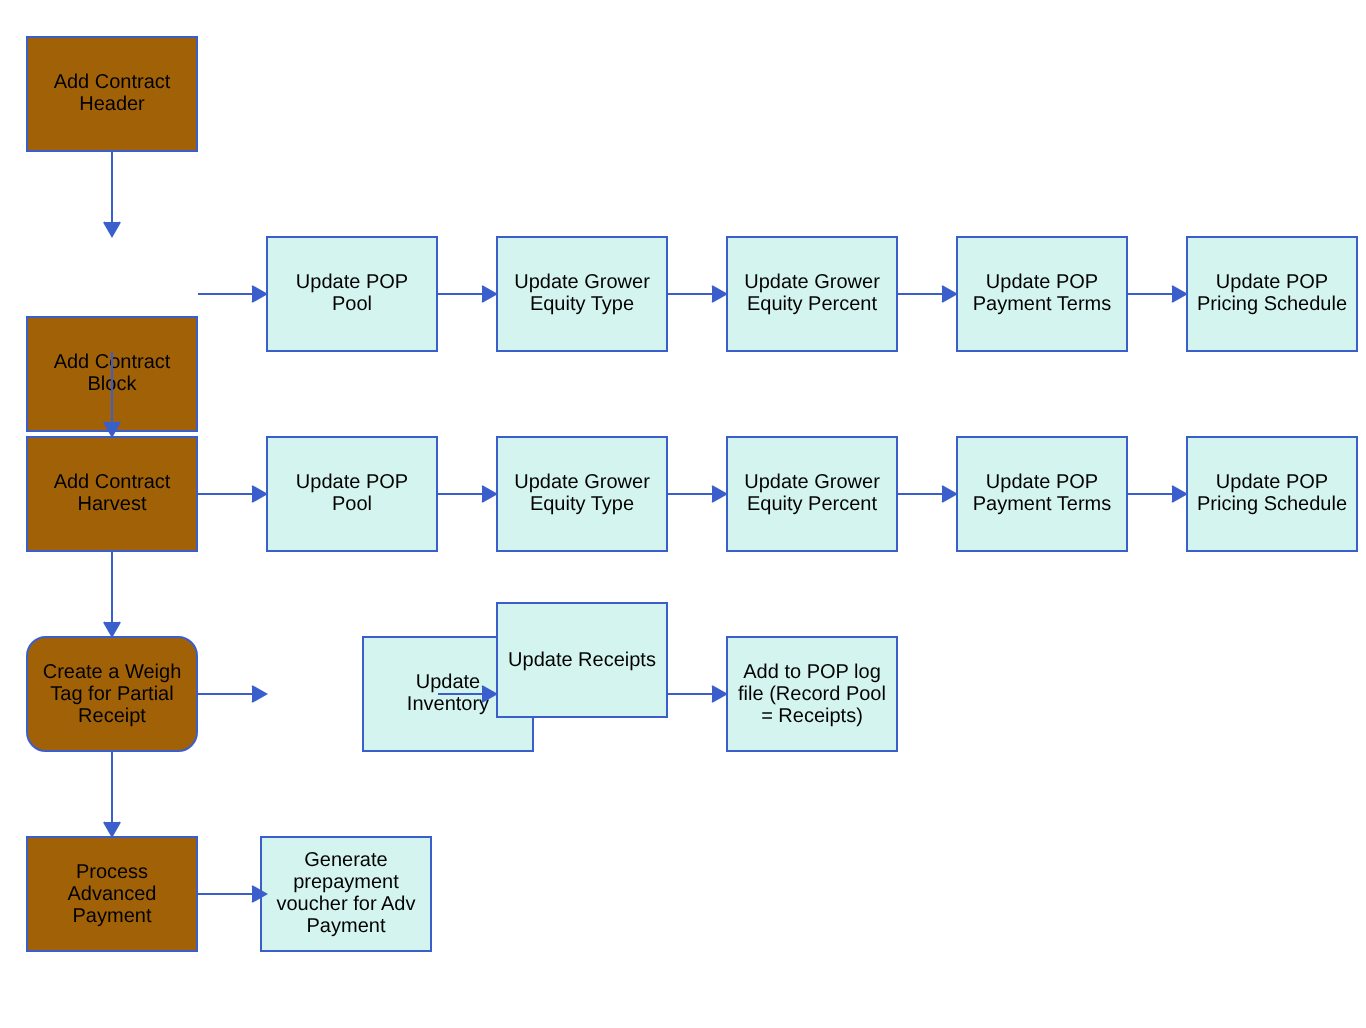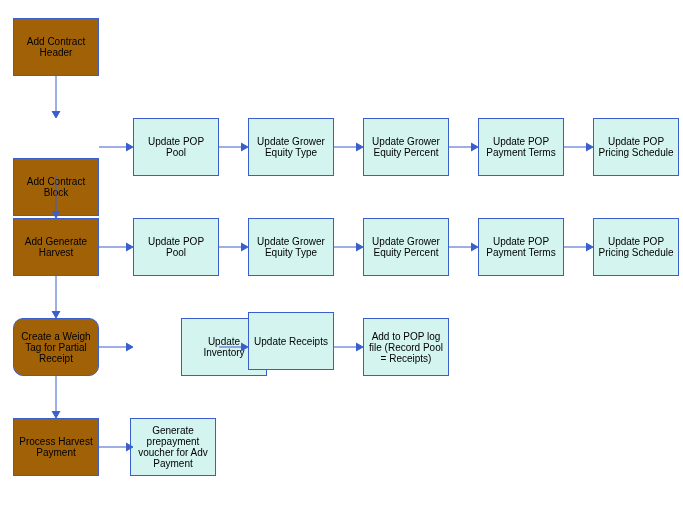--- a/index.html
+++ b/index.html
@@ -53,33 +53,33 @@
 
 <div class="node primary" style="left:13px; top:18px;">Add Contract Header</div>
 
 <div class="node primary" style="left:13px; top:118px;margin-top:40px;">Add Contract Block</div>
 <div class="node action" style="left:133px; top:118px;">Update POP Pool</div>
 <div class="node action" style="left:248px; top:118px;">Update Grower Equity Type</div>
 <div class="node action" style="left:363px; top:118px;">Update Grower Equity Percent</div>
 <div class="node action" style="left:478px; top:118px;">Update POP Payment Terms</div>
 <div class="node action" style="left:593px; top:118px;">Update POP Pricing Schedule</div>
 
-<div class="node primary" style="left:13px; top:218px;">Add Generate Harvest</div>
+<div class="node primary" style="left:13px; top:218px;">Add Contract Harvest</div>
 <div class="node action" style="left:133px; top:218px;">Update POP Pool</div>
 <div class="node action" style="left:248px; top:218px;">Update Grower Equity Type</div>
 <div class="node action" style="left:363px; top:218px;">Update Grower Equity Percent</div>
 <div class="node action" style="left:478px; top:218px;">Update POP Payment Terms</div>
 <div class="node action" style="left:593px; top:218px;">Update POP Pricing Schedule</div>
 
 <div class="node primary" style="left:13px; top:318px;border-radius:10px;">Create a Weigh Tag for Partial Receipt</div>
 <div class="node action" style="left:133px; top:318px;margin-left:48px;">Update Inventory</div>
-<div class="node action" style="left:248px; top:312px;">Update Receipts</div>
+<div class="node action" style="left:248px; top:301px;">Update Receipts</div>
 <div class="node action" style="left:363px; top:318px;">Add to POP log file (Record Pool = Receipts)</div>
 
-<div class="node primary" style="left:13px; top:418px;">Process Harvest Payment</div>
+<div class="node primary" style="left:13px; top:418px;">Process Advanced Payment</div>
 <div class="node action" style="left:130px; top:418px;">Generate prepayment voucher for Adv Payment</div>
 
 <svg class="arrows" width="683" height="514">
 
   <line x1="56" y1="76" x2="56" y2="113"></line>
     <polyline points="52,111 56,118 60,111"></polyline>
 
   <line x1="56" y1="176" x2="56" y2="213"></line>
     <polyline points="52,211 56,218 60,211"></polyline>
 

